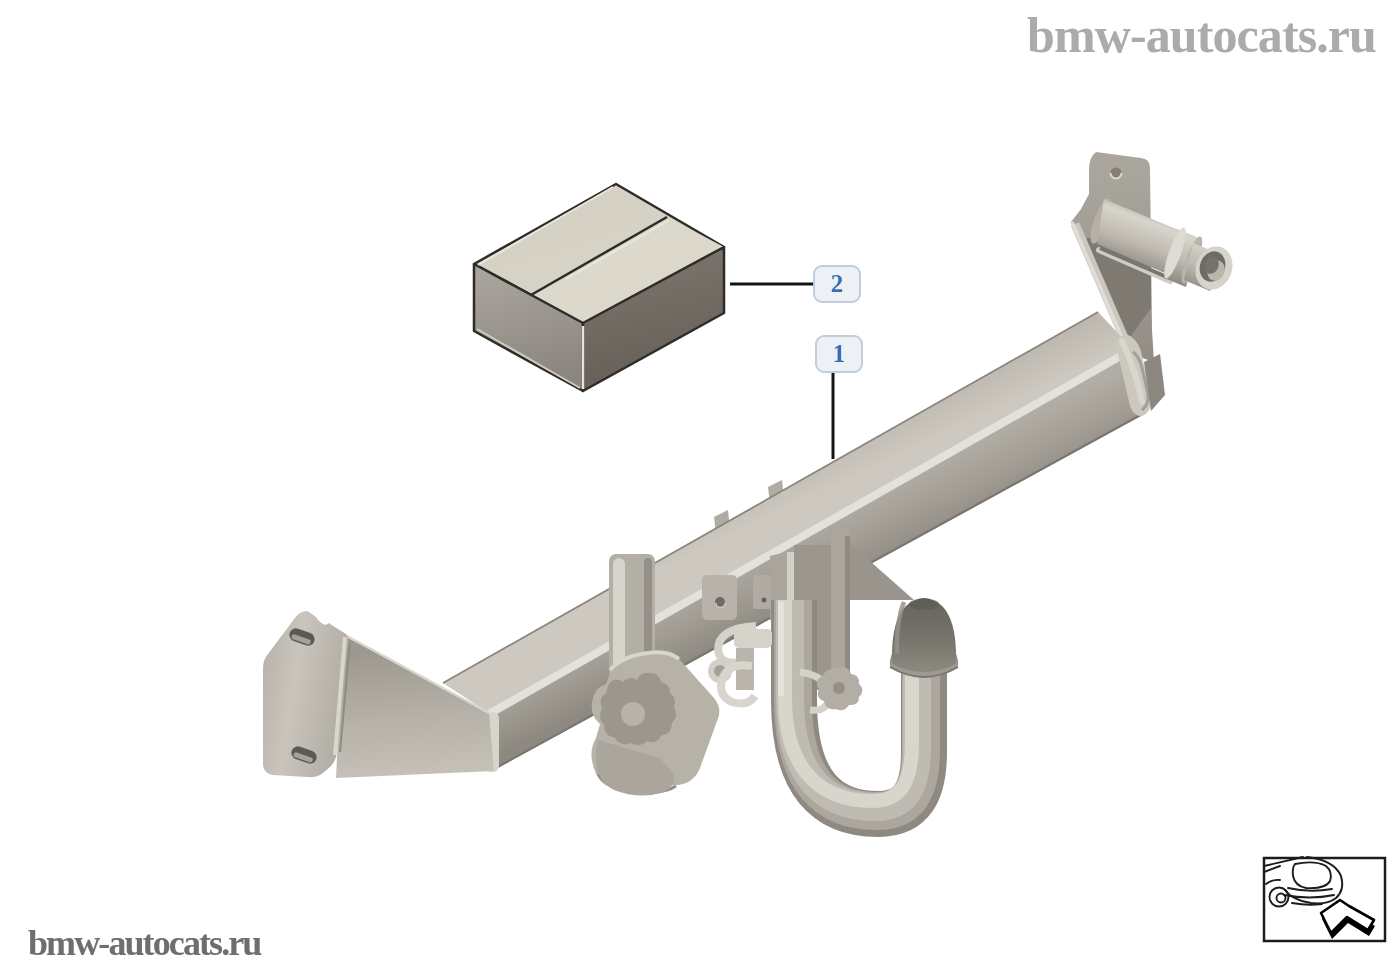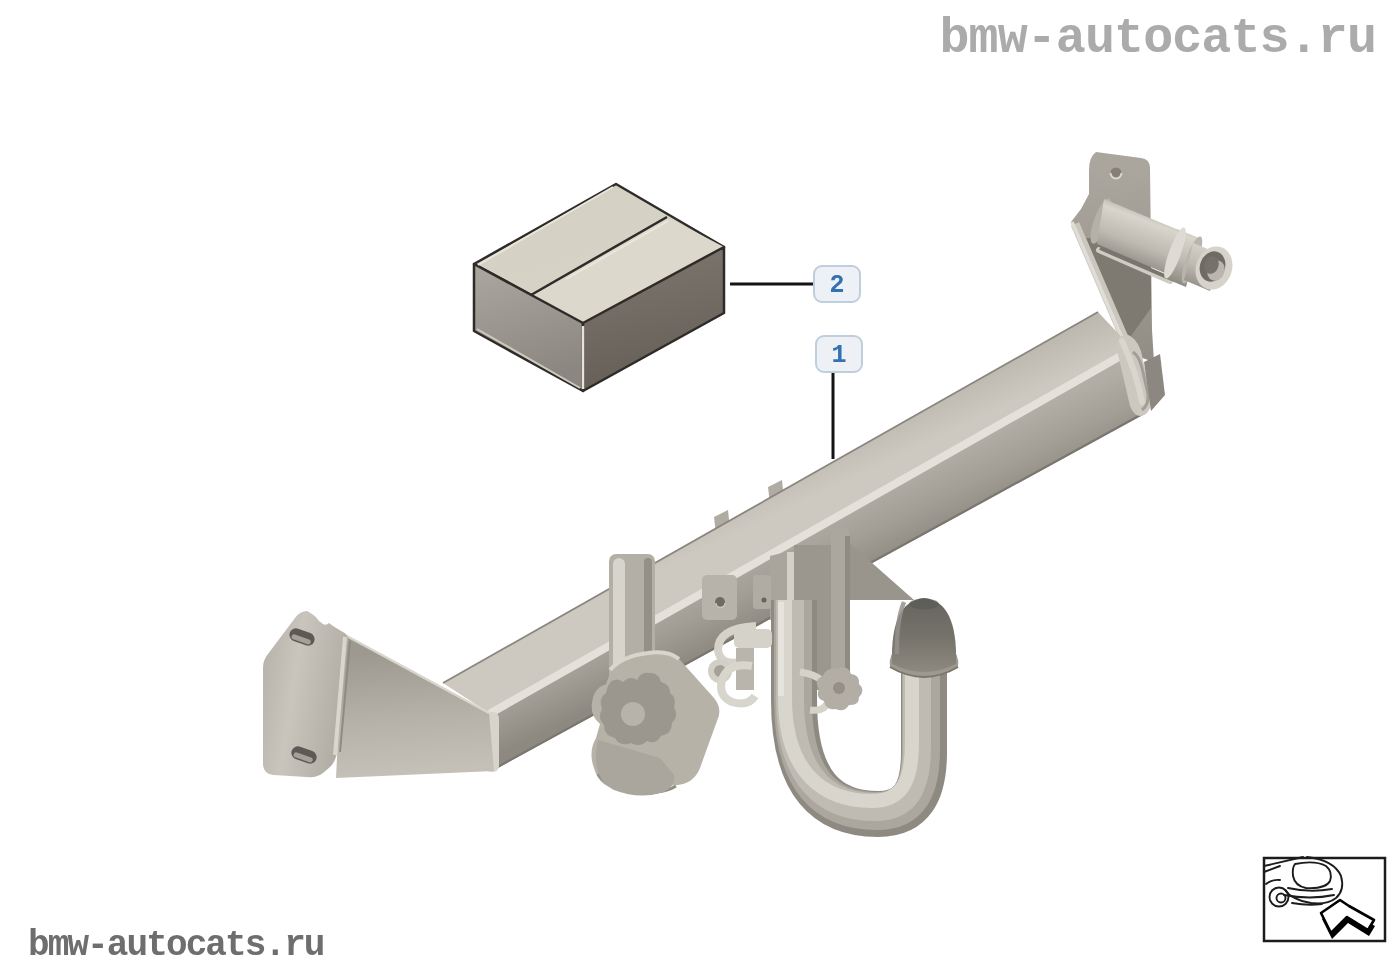--- a/index.html
+++ b/index.html
@@ -1,17 +1,17 @@
 <!DOCTYPE html>
 <html><head>
 <meta charset="utf-8">
 <style>
   html,body{margin:0;padding:0;background:#ffffff;}
   .page{position:relative;width:1400px;height:980px;background:#ffffff;overflow:hidden;
-        font-family:Liberation Mono, monospace;}
+        font-family:Liberation Serif, serif;}
 </style>
 </head>
 <body>
 <div class="page">
 <svg width="1400" height="980" viewBox="0 0 1400 980" xmlns="http://www.w3.org/2000/svg">
 <defs>
   <linearGradient id="beamTop" gradientUnits="userSpaceOnUse" x1="770" y1="448" x2="797" y2="505">
     <stop offset="0" stop-color="#b4b0a8"></stop>
     <stop offset="0.6" stop-color="#c3bfb7"></stop>
     <stop offset="1" stop-color="#cdc9c1"></stop>

